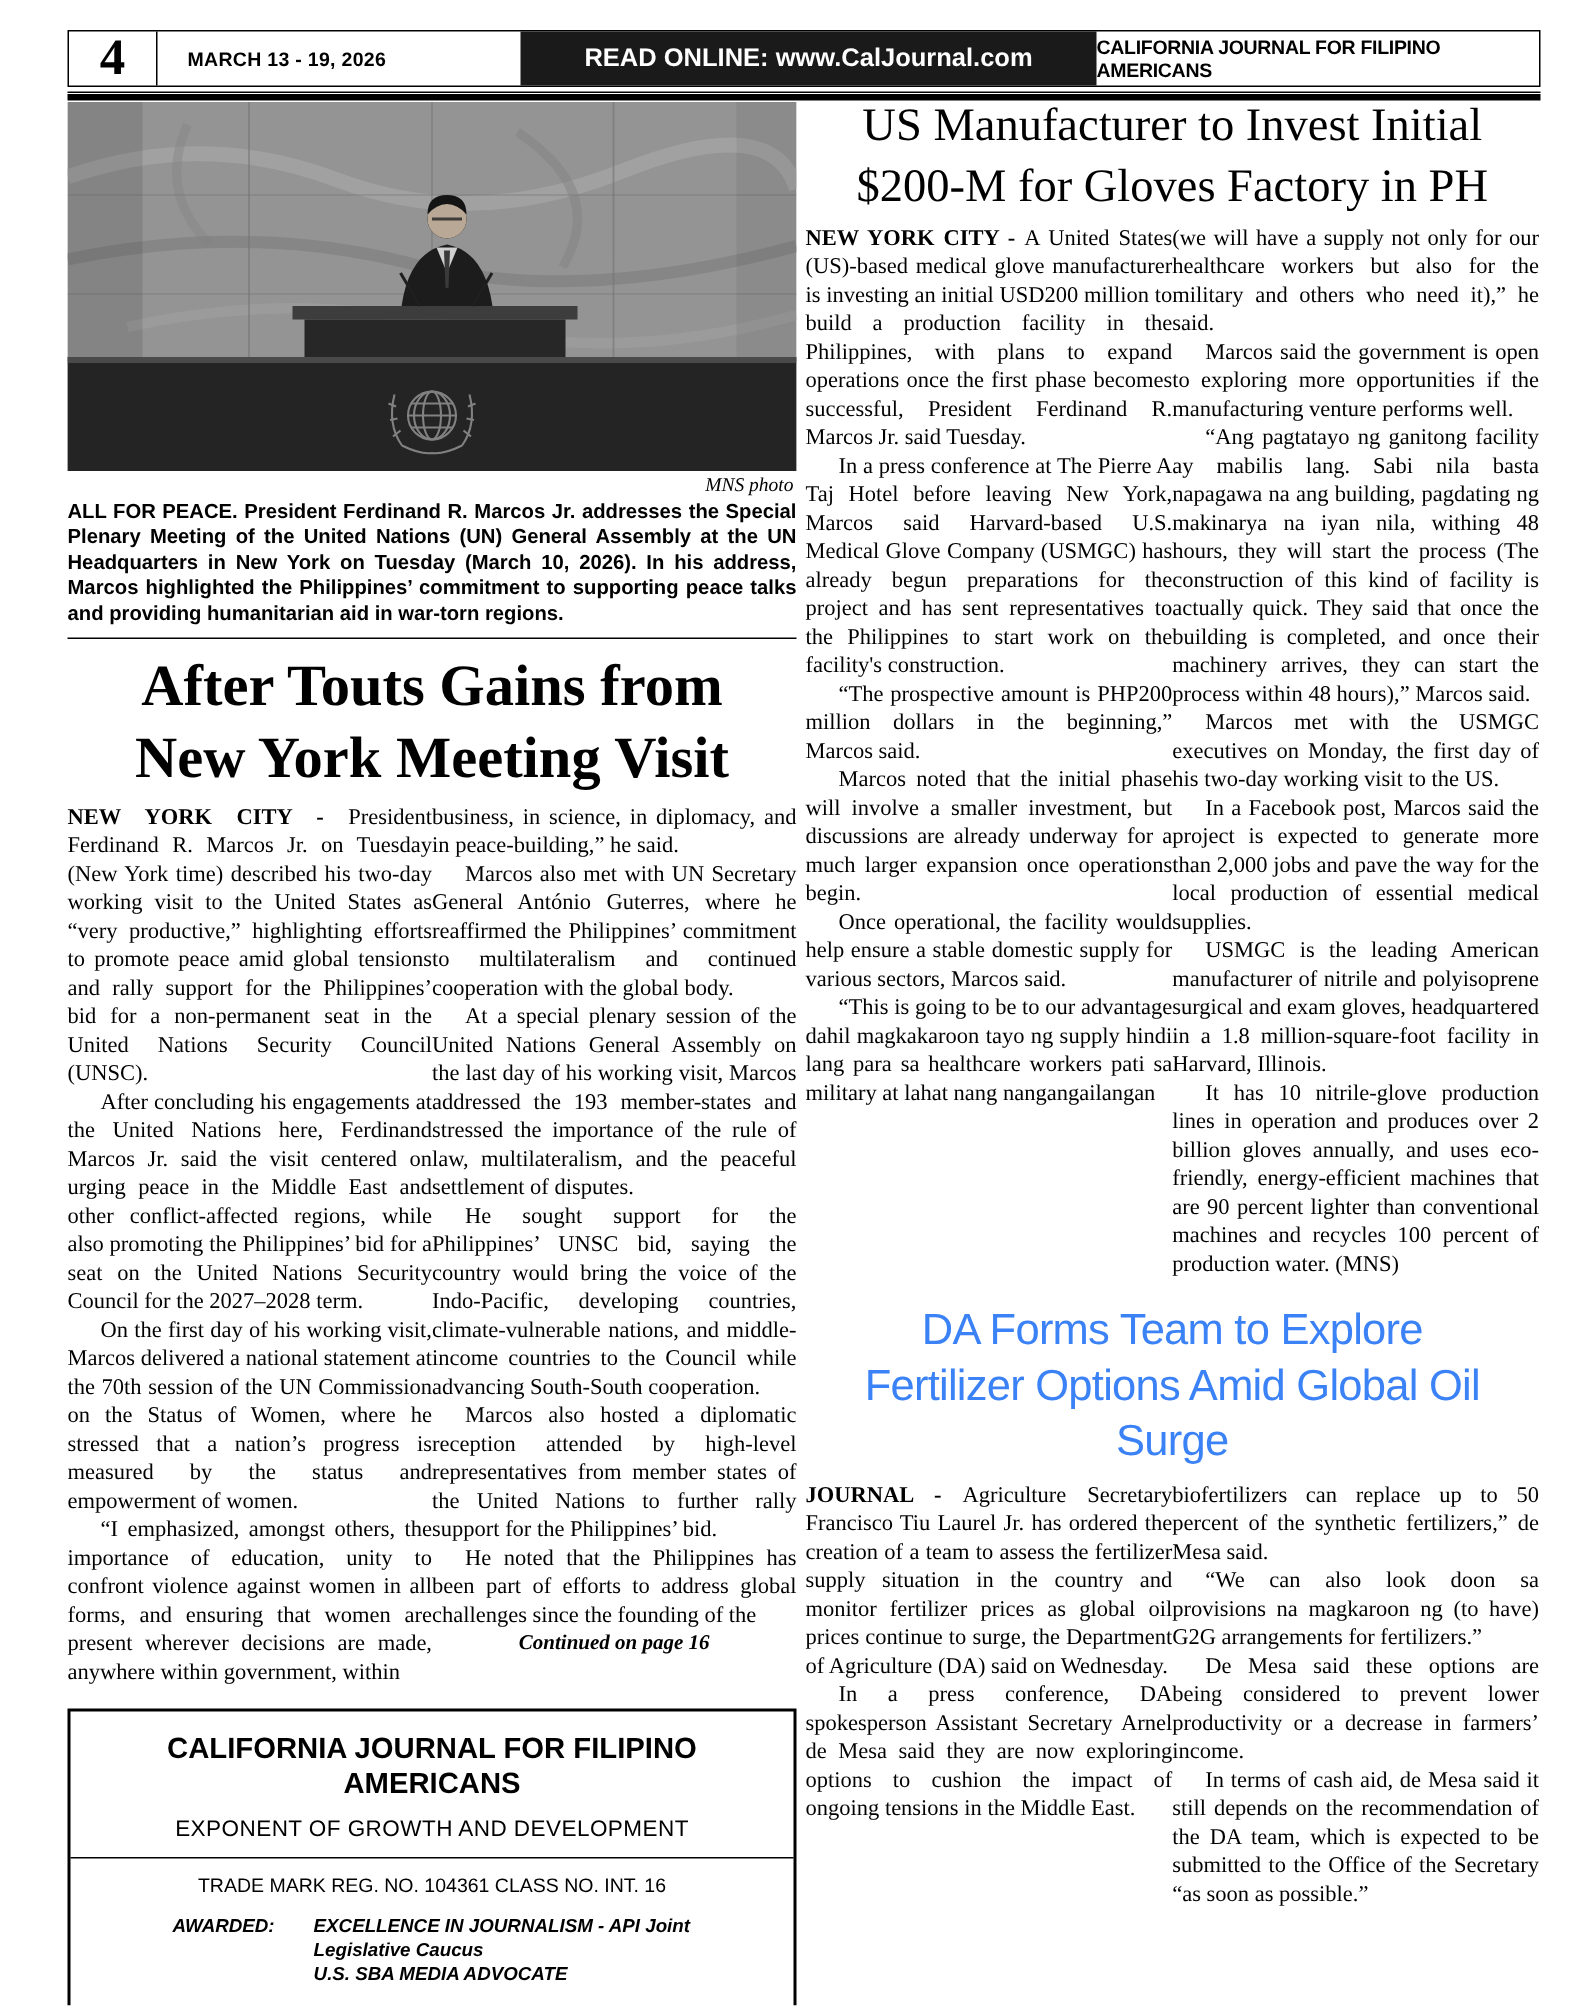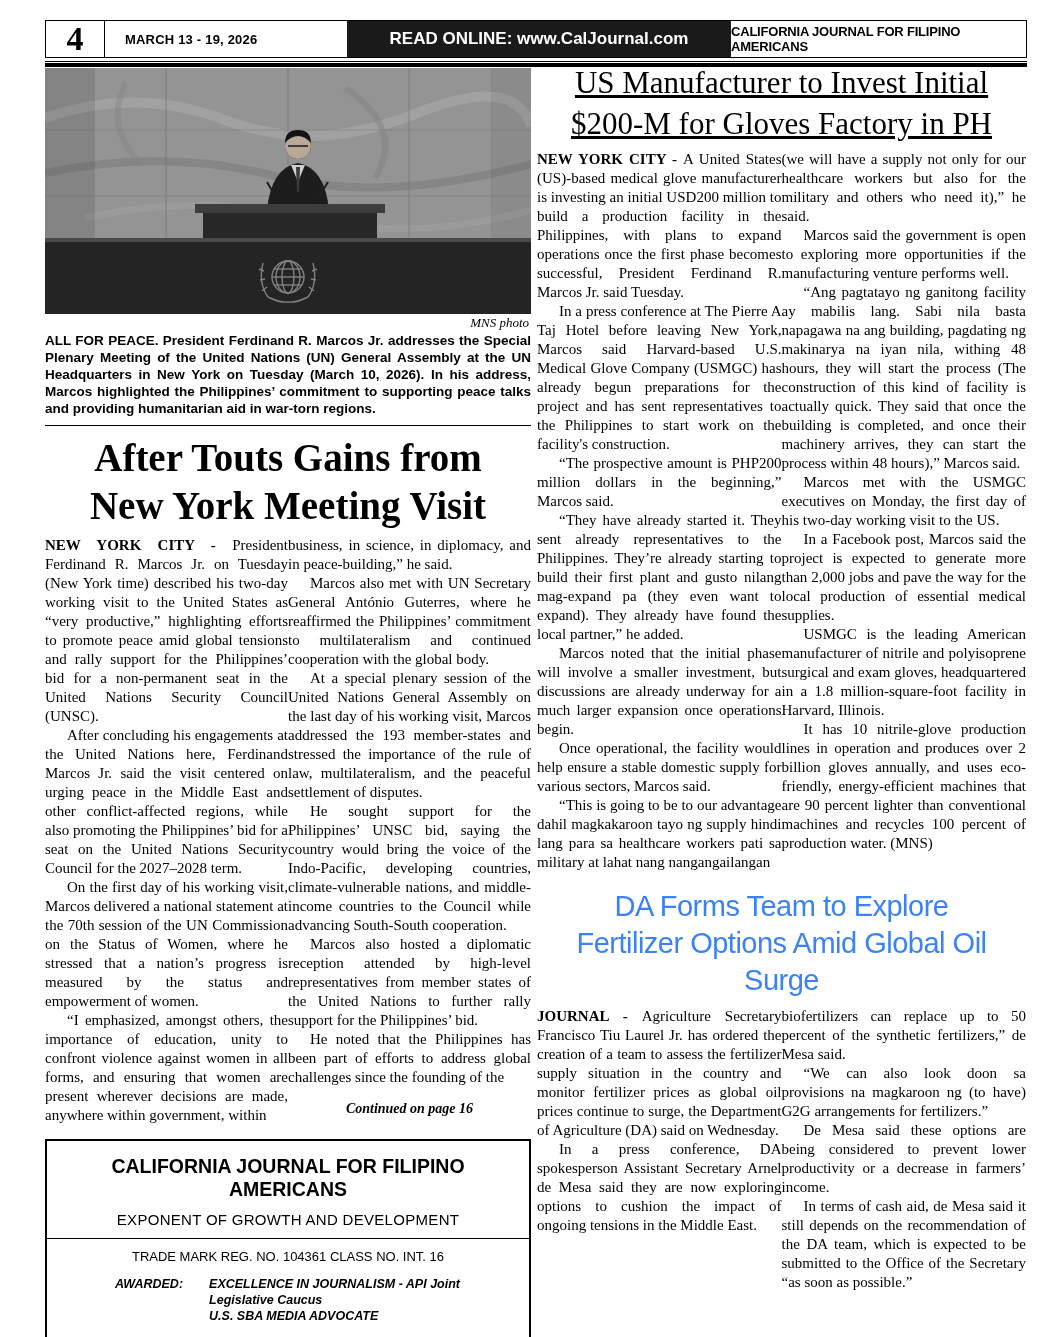--- a/index.html
+++ b/index.html
@@ -25,32 +25,32 @@
   .rightcol{position:absolute;left:537px;top:62px;width:489px;}
 
   
   .photo{width:486px;height:246px;display:block;}
   .credit{font:italic 13px "Liberation Serif",serif;text-align:right;margin:1px 2px 1px 0;}
   .caption{font:bold 13.5px/17px "Liberation Sans",sans-serif;text-align:justify;margin:0;}
   .thin-rule{border:none;border-top:1px solid #000;margin:8px 0 0;}
 
   
   .h-marcos{font:bold 39px/48px "Liberation Serif",serif;text-align:center;margin:8px 0 6px;}
-  .h-us{font:31px/41px "Liberation Serif",serif;text-align:center;margin:0 0 6px;text-decoration:underline;}
+  .h-us{font:31px/41px "Liberation Serif",serif;text-align:center;margin:0 0 6px;}
   .h-da{font:29px/37px "Liberation Sans",sans-serif;letter-spacing:-.5px;text-align:center;margin:16px 0 8px;color:#3b82f6;}
   .h-line{display:block;}
 
   
   .article-cols{display:flex;}
   .acol{flex:1;font-size:15px;line-height:19px;text-align:justify;hyphens:auto;}
   .plist p,.lead-para{margin:0;text-indent:22px;}
   .lead-para{text-indent:0;}
   .plist p.noindent{text-indent:0;}
   .dateline{font-weight:bold;}
-  .continued{margin:14px 0 0;text-indent:0;text-align:center;font:bold italic 14px "Liberation Serif",serif;}
+  .continued{margin:1px 0 0;text-indent:0;text-align:center;font:bold italic 14px "Liberation Serif",serif;}
 
   
   .mastbox{border:2px solid #000;margin-top:14px;padding:10px 16px 12px;box-sizing:border-box;
            font-family:"Liberation Sans",sans-serif;}
   .mast-title{font:bold 19.5px "Liberation Sans",sans-serif;text-align:center;margin:4px 0 10px;}
   .mast-tag{font:15px "Liberation Sans",sans-serif;text-align:center;margin:0 0 10px;letter-spacing:.3px;}
   .mast-rule{border:none;border-top:1px solid #000;margin:0 -16px 10px;}
   .mast-tm{font:13px "Liberation Sans",sans-serif;text-align:center;margin:2px 0 12px;}
   .awarded-row{display:flex;gap:26px;padding-left:52px;margin-bottom:12px;}
   .awarded-label{font:bold italic 12.5px/16px "Liberation Sans",sans-serif;}
@@ -171,21 +171,20 @@
       <span class="h-line">US Manufacturer to Invest Initial</span>
       <span class="h-line">$200-M for Gloves Factory in PH</span>
     </h1>
 
     <div class="article-cols">
       <div class="acol">
         <p class="lead-para"><b class="dateline">NEW YORK CITY - </b><span>A United States (US)-based medical glove manufacturer is investing an initial USD200 million to build a production facility in the Philippines, with plans to expand operations once the first phase becomes successful, President Ferdinand R. Marcos Jr. said Tuesday.</span></p>
         <div class="plist">
             <p>In a press conference at The Pierre A Taj Hotel before leaving New York, Marcos said Harvard-based U.S. Medical Glove Company (USMGC) has already begun preparations for the project and has sent representatives to the Philippines to start work on the facility's construction.</p>
             <p>“The prospective amount is PHP200 million dollars in the beginning,” Marcos said.</p>
-            <p>“They have already started it. They sent already representatives to the Philippines. They’re already starting to build their first plant and gusto nilang mag-expand pa (they even want to expand). They already have found the local partner,” he added.</p>
             <p>Marcos noted that the initial phase will involve a smaller investment, but discussions are already underway for a much larger expansion once operations begin.</p>
             <p>Once operational, the facility would help ensure a stable domestic supply for various sectors, Marcos said.</p>
             <p>“This is going to be to our advantage dahil magkakaroon tayo ng supply hindi lang para sa healthcare workers pati sa military at lahat nang nangangailangan</p>
           </div>
       </div>
       <div class="acol">
         <div class="plist">
             <p class="noindent">(we will have a supply not only for our healthcare workers but also for the military and others who need it),” he said.</p>
             <p>Marcos said the government is open to exploring more opportunities if the manufacturing venture performs well.</p>
             <p>“Ang pagtatayo ng ganitong facility ay mabilis lang. Sabi nila basta napagawa na ang building, pagdating ng makinarya na iyan nila, withing 48 hours, they will start the process (The construction of this kind of facility is actually quick. They said that once the building is completed, and once their machinery arrives, they can start the process within 48 hours),” Marcos said.</p>

